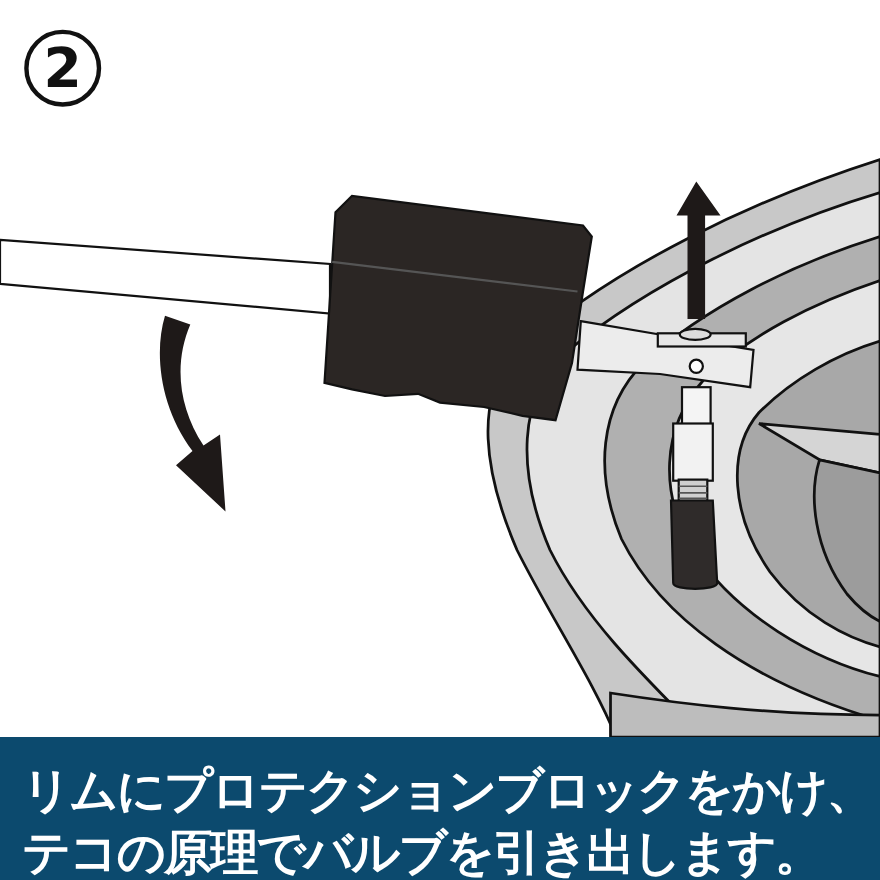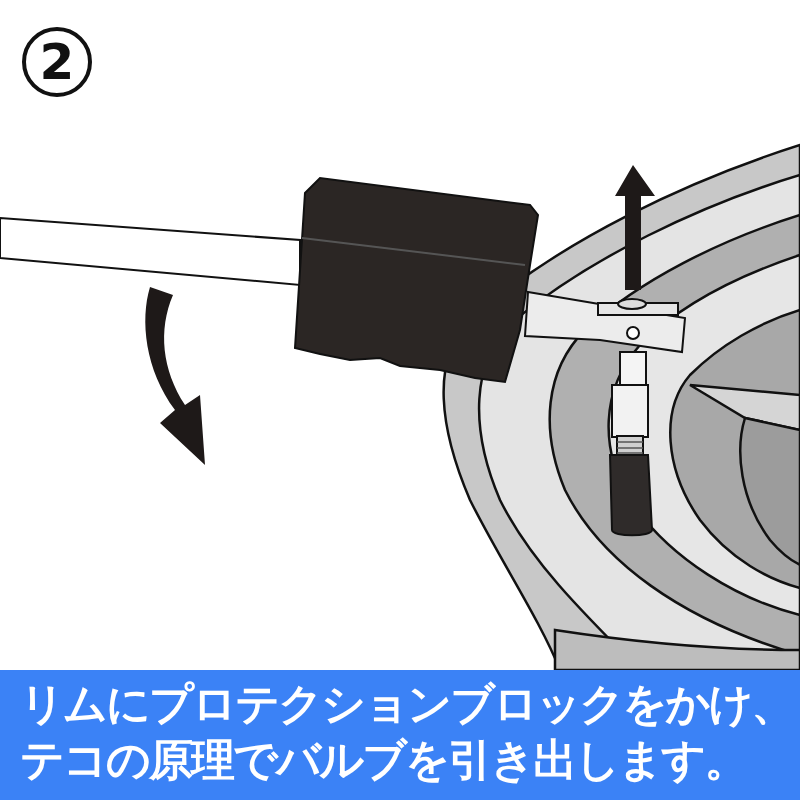--- a/index.html
+++ b/index.html
@@ -1,19 +1,19 @@
 <!DOCTYPE html>
 <html><head>
 <meta charset="utf-8">
 <style>
   html,body{margin:0;padding:0;background:#fff;}
   body{width:800px;height:800px;position:relative;overflow:hidden;font-family:"DejaVu Sans",sans-serif;}
   .illus{position:absolute;left:0;top:0;width:800px;height:800px;}
   .step-badge{position:absolute;left:22px;top:27px;width:70px;height:70px;border:4px solid #111;border-radius:50%;box-sizing:border-box;display:flex;align-items:center;justify-content:center;font-weight:bold;font-size:50px;color:#111;line-height:1;background:#fff;}
-  .caption{position:absolute;left:0;top:670px;width:800px;height:130px;background:#3b82f6;color:#fff;box-sizing:border-box;padding:6px 0 0 20px;}
+  .caption{position:absolute;left:0;top:670px;width:800px;height:130px;background:#0c4a6e;color:#fff;box-sizing:border-box;padding:22px 0 0 20px;}
   .caption-line{font-family:"DejaVu Sans",sans-serif;font-weight:bold;font-size:44px;line-height:56px;white-space:nowrap;letter-spacing:-2px;}
 </style>
 </head>
 <body>
 
 <svg class="illus" viewBox="0 0 800 800" xmlns="http://www.w3.org/2000/svg">
 
   <g stroke="#111" stroke-width="2.5">
     <path d="M800,145 C690,180 560,240 470,320 C430,360 440,430 470,500 C500,560 540,620 560,670 L800,670 Z" fill="#c8c8c8"></path>
     <path d="M800,175 C700,205 590,258 515,320 C470,360 470,430 500,500 C530,560 580,610 640,670 L800,670 Z" fill="#e4e4e4"></path>

